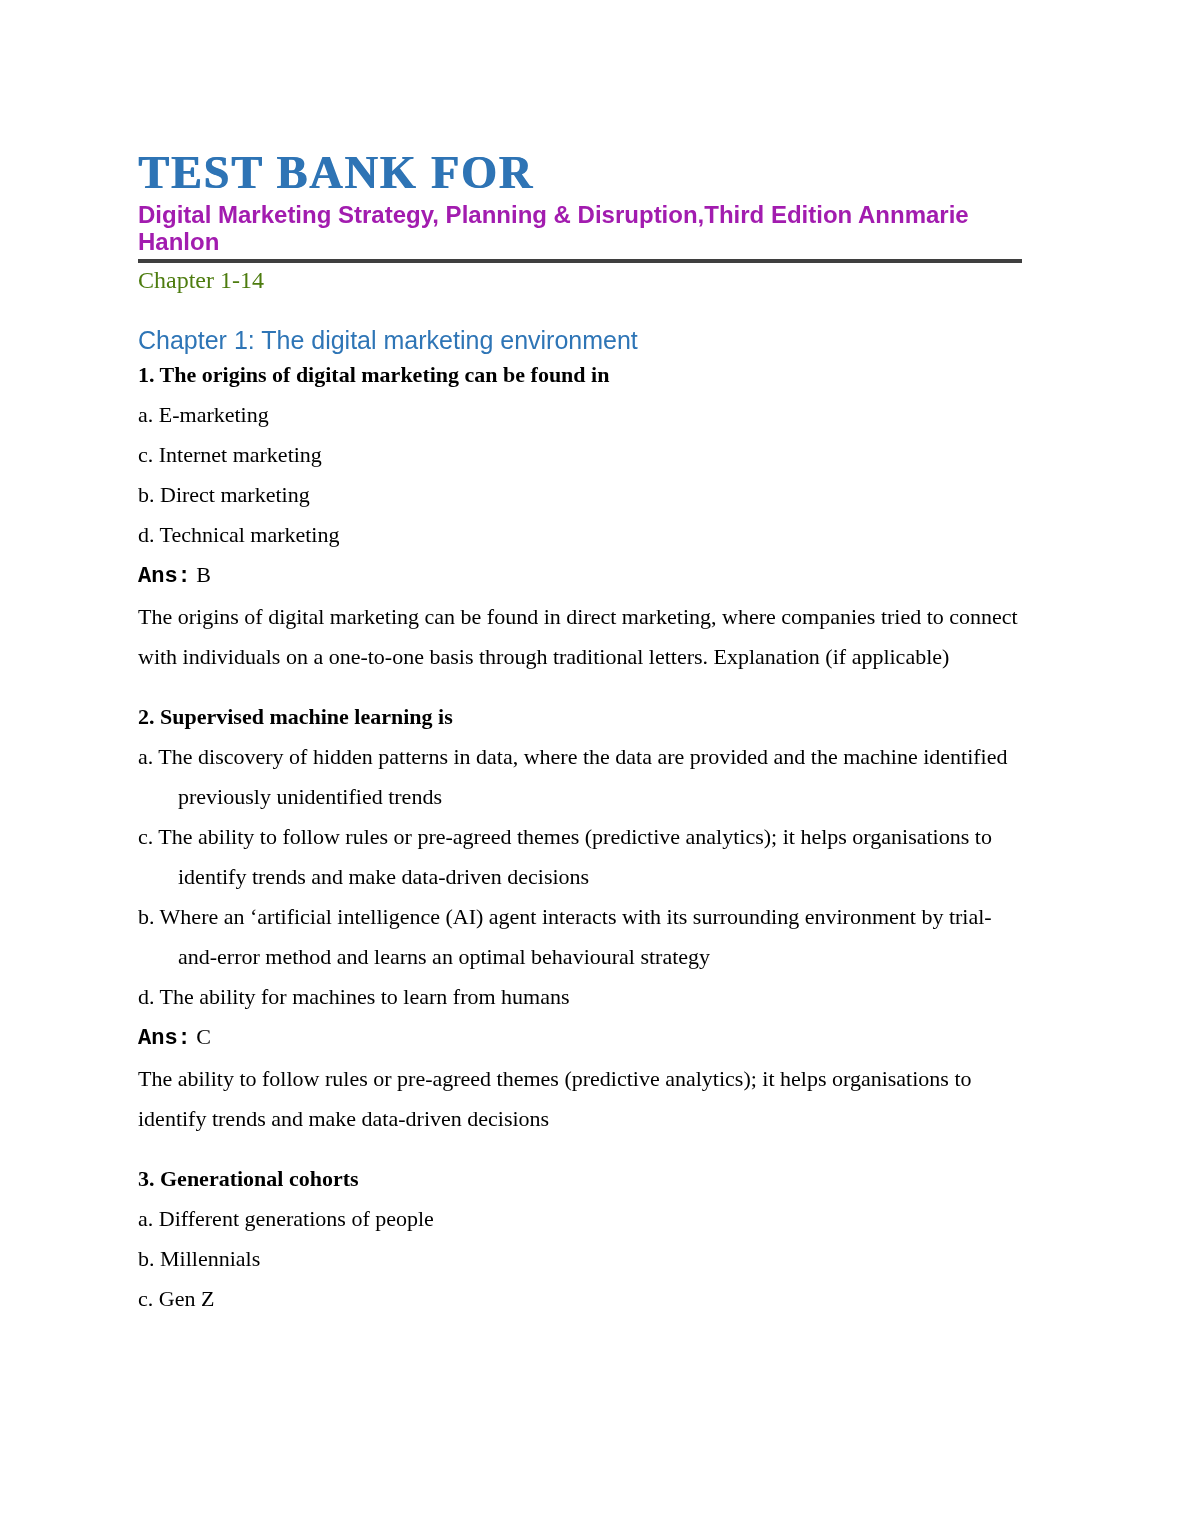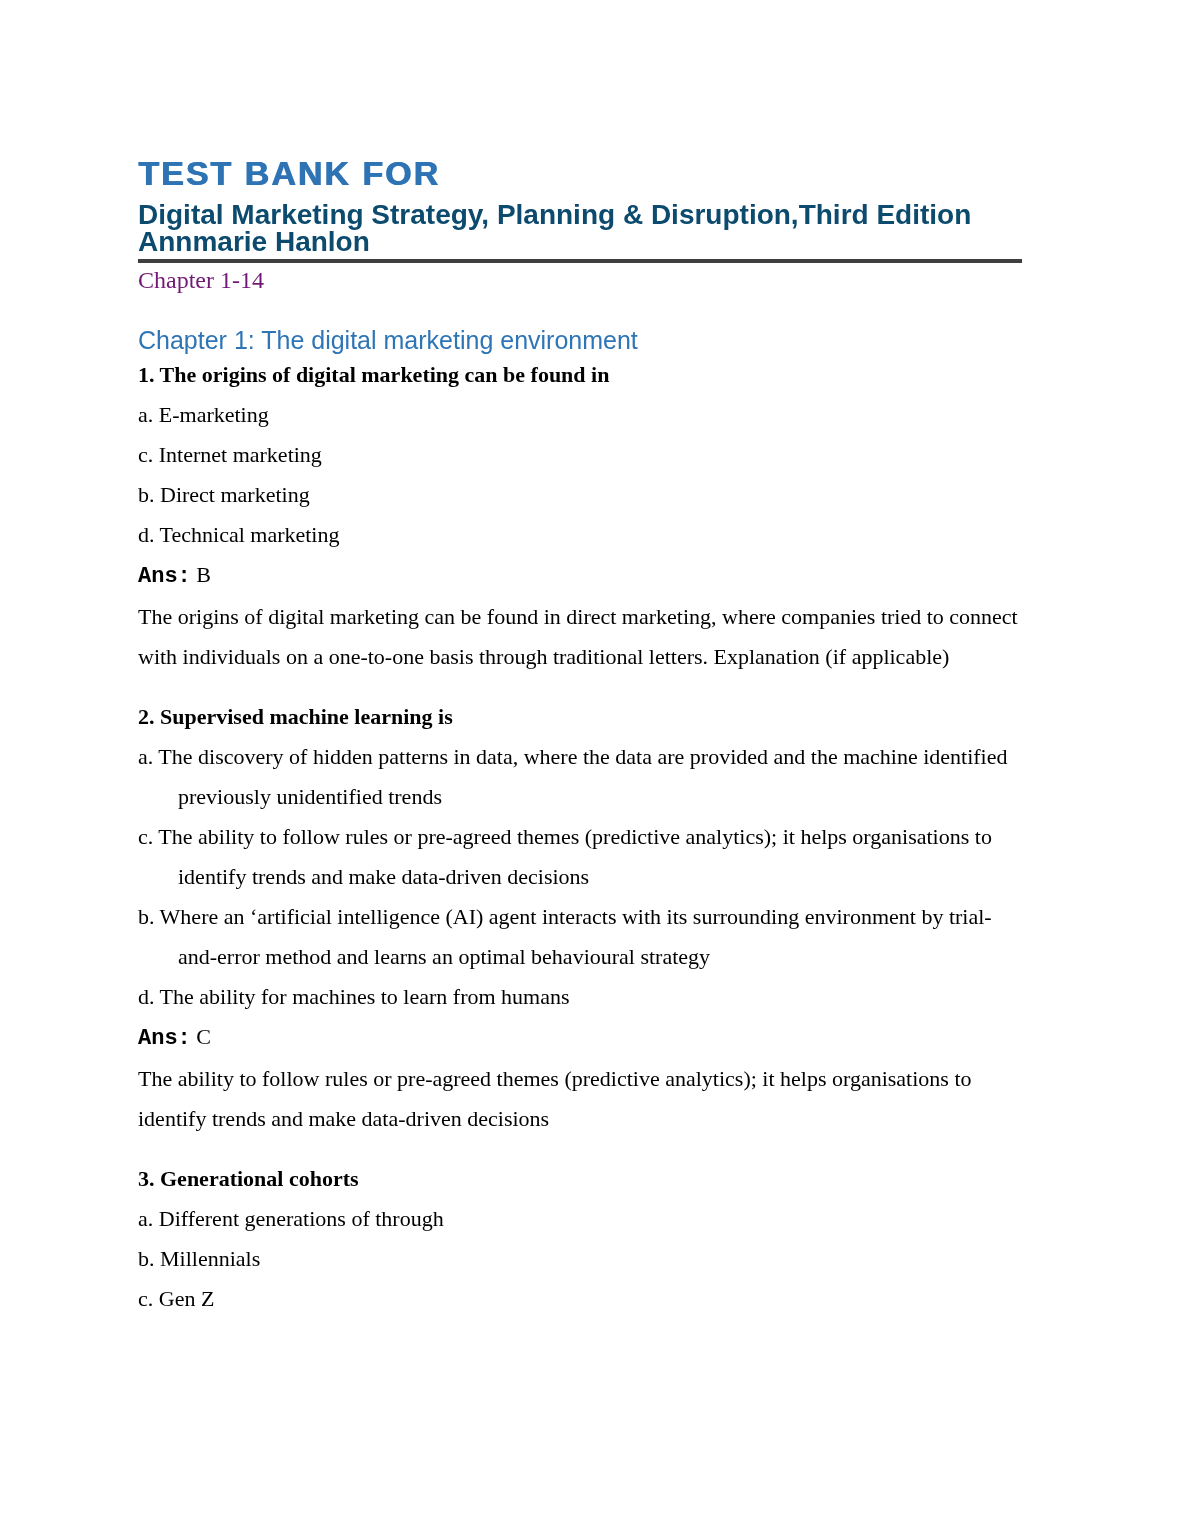--- a/index.html
+++ b/index.html
@@ -10,48 +10,48 @@
   .page {
     position: relative;
     width: 1190px;
     height: 1540px;
     background: #ffffff;
     box-sizing: border-box;
     padding: 148px 168px 0 138px;
     overflow: hidden;
   }
   .banner {
-    font-family: Liberation Sans, sans-serif;
+    font-family: Liberation Serif, serif;
     font-weight: bold;
-    font-size: 34px;
+    font-size: 46px;
     line-height: 50px;
     letter-spacing: 2px;
     color: #2E74B5;
     text-shadow: 1px 0 0 #2E74B5;
   }
   .book-title {
     font-family: "Liberation Sans", sans-serif;
     font-weight: bold;
-    font-size: 28px;
+    font-size: 24px;
     line-height: 27px;
-    color: #0c4a6e;
+    color: #a21caf;
     margin-top: 3px;
     width: 884px;
   }
   .divider {
     border: none;
     border-top: 4px solid #3f3f3f;
     margin: 4px 0 0 0;
     width: 884px;
   }
   .chapter-range {
     font-family: "Liberation Serif", serif;
     font-size: 24px;
     line-height: 34px;
-    color: #701a75;
+    color: #4d7c0f;
   }
   .chapter-heading {
     font-family: "Liberation Sans", sans-serif;
     font-weight: normal;
     font-size: 25px;
     line-height: 30px;
     color: #2E75B6;
     margin-top: 28px;
   }
   .qa {
@@ -103,19 +103,19 @@
       <p class="option">a. The discovery of hidden patterns in data, where the data are provided and the machine identified previously unidentified trends</p>
       <p class="option">c. The ability to follow rules or pre-agreed themes (predictive analytics); it helps organisations to identify trends and make data-driven decisions</p>
       <p class="option">b. Where an ‘artificial intelligence (AI) agent interacts with its surrounding environment by trial-and-error method and learns an optimal behavioural strategy</p>
       <p class="option">d. The ability for machines to learn from humans</p>
       <p class="answer-line"><span class="answer-label">Ans:</span> <span>C</span></p>
       <p class="explanation">The ability to follow rules or pre-agreed themes (predictive analytics); it helps organisations to identify trends and make data-driven decisions</p>
     </div>
 
     <div class="question-block">
       <p class="q-heading">3. Generational cohorts</p>
-      <p class="option">a. Different generations of through</p>
+      <p class="option">a. Different generations of people</p>
       <p class="option">b. Millennials</p>
       <p class="option">c. Gen Z</p>
     </div>
 
   </div>
 </div>
 
 </body></html>

